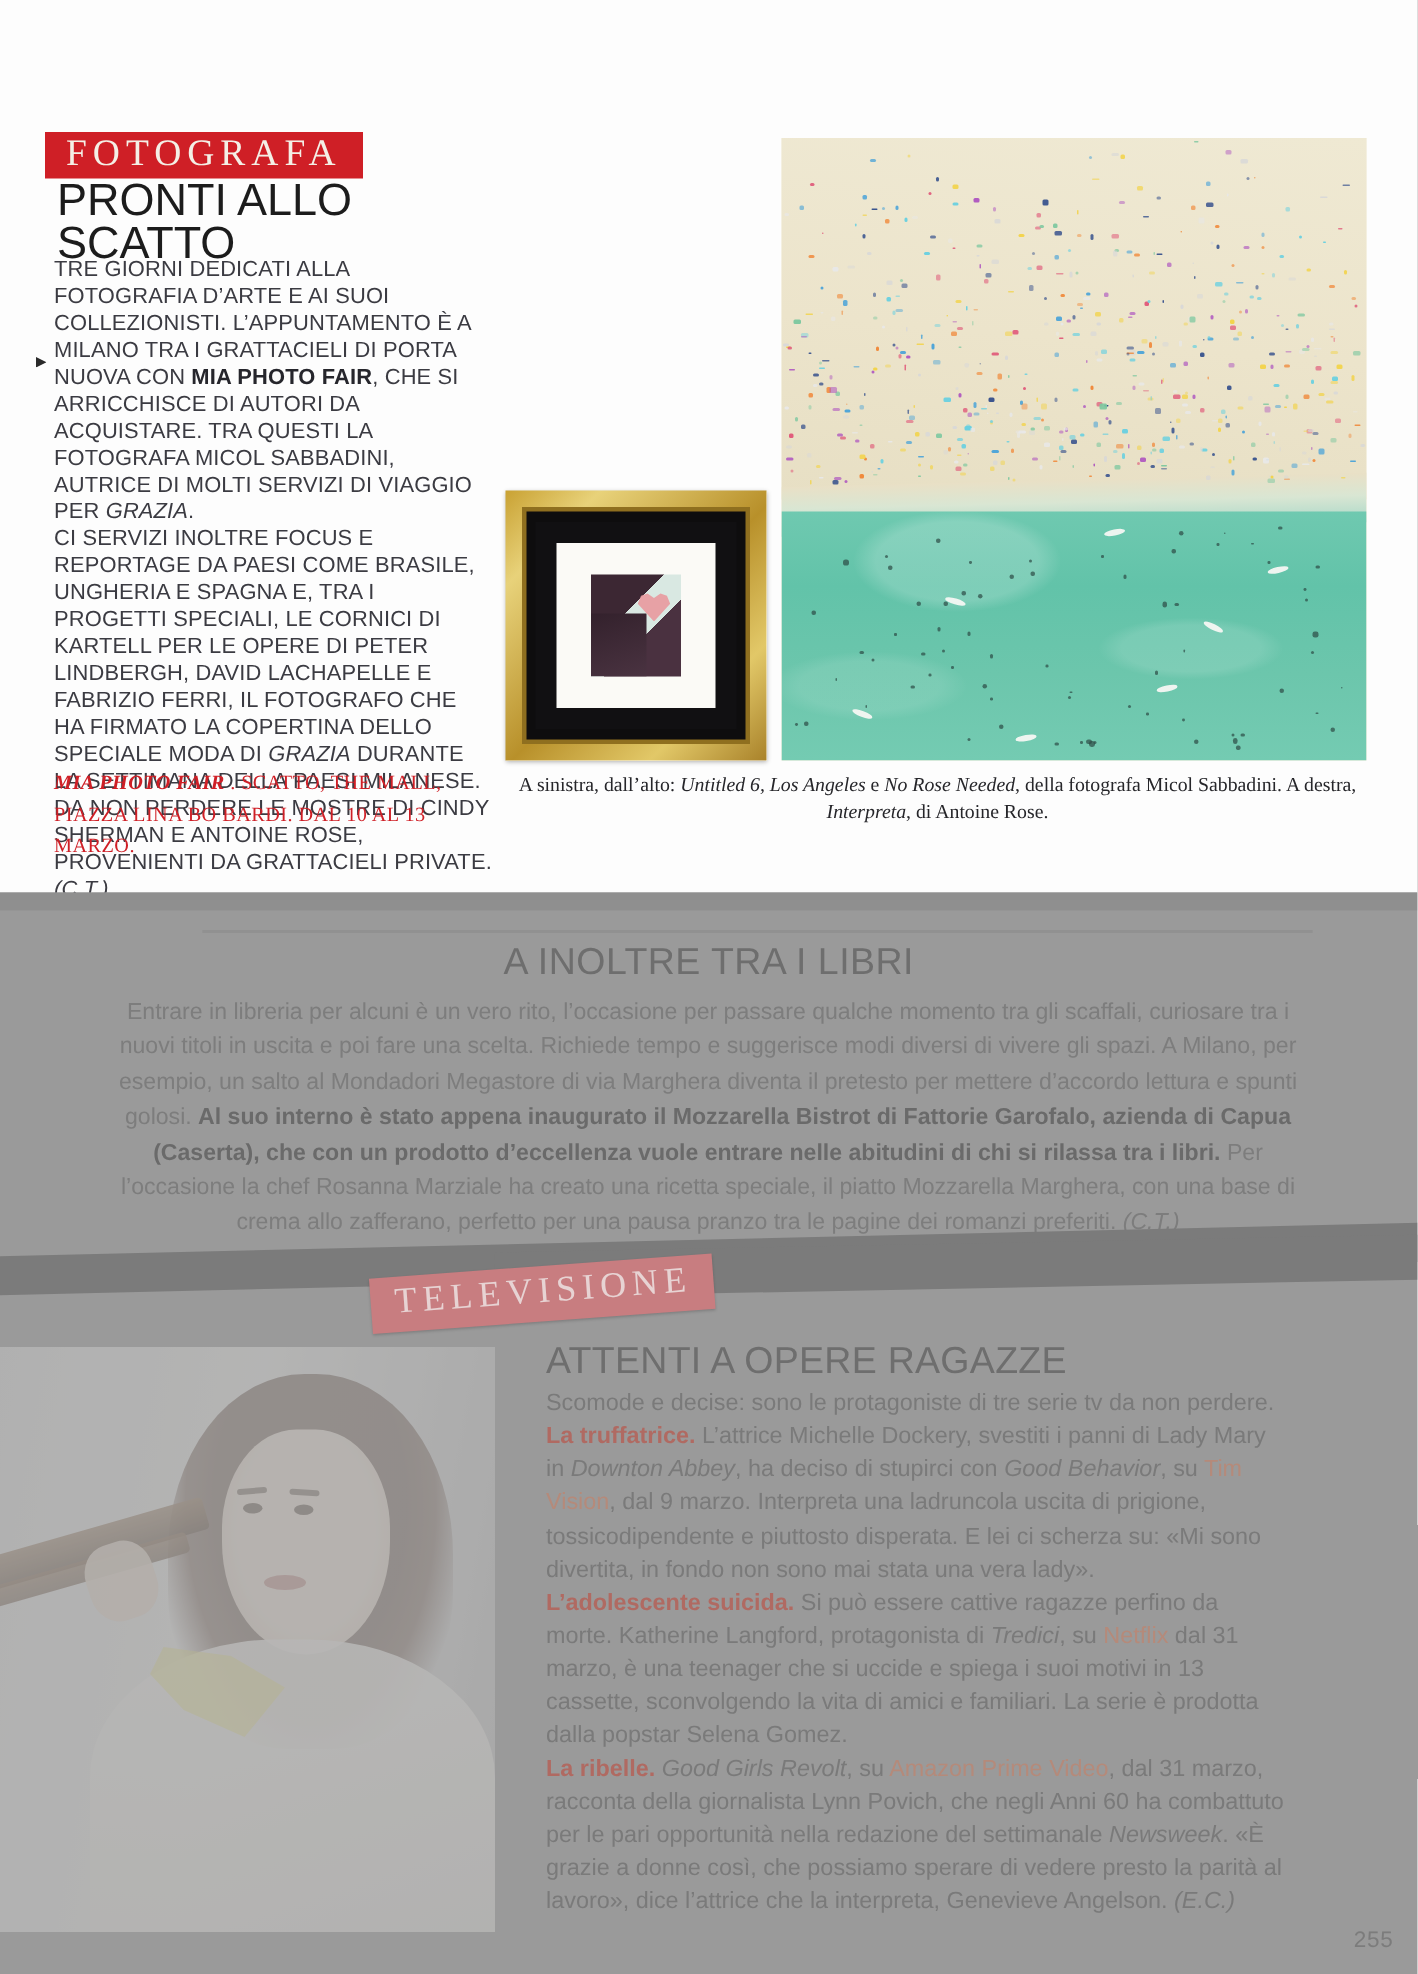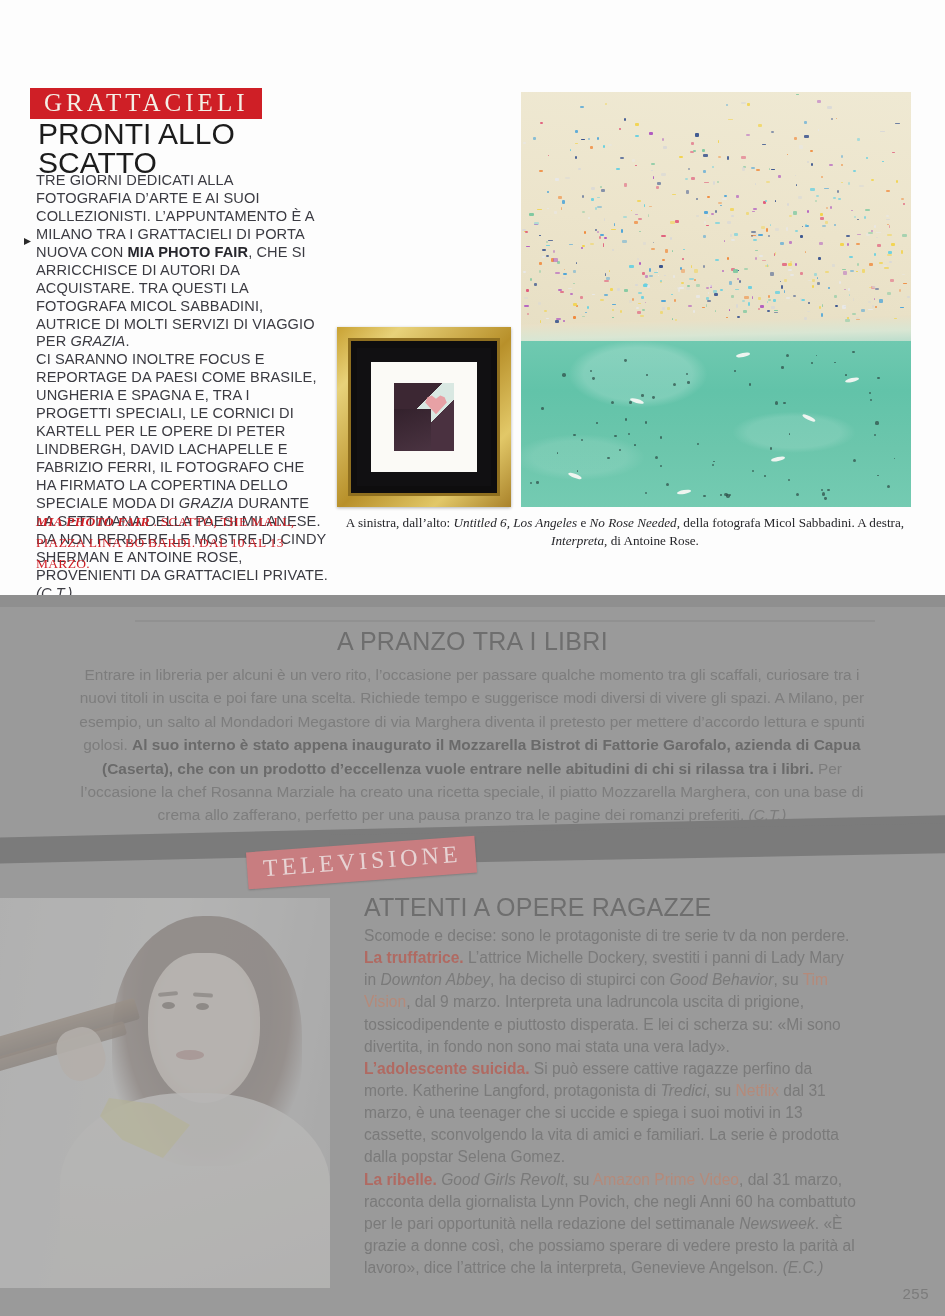--- a/index.html
+++ b/index.html
@@ -214,29 +214,29 @@
     font-size:15px;color:#7c7c7c;letter-spacing:.5px;
   }
 </style>
 </head>
 <body>
 
 <div class="page">
 
   <div class="section-photo">
 
-    <div class="kicker">GRATTACIELI</div>
+    <div class="kicker">FOTOGRAFA</div>
 
     <div class="headline">PRONTI ALLO SCATTO</div>
 
     <div class="bullet-mark"></div>
 
     <div class="body-caps">
       <p><span>TRE GIORNI DEDICATI ALLA FOTOGRAFIA D’ARTE E AI SUOI COLLEZIONISTI. L’APPUNTAMENTO È A MILANO TRA I GRATTACIELI DI PORTA NUOVA CON </span><span class="b">MIA PHOTO FAIR</span><span>, CHE SI ARRICCHISCE DI AUTORI DA ACQUISTARE. TRA QUESTI LA FOTOGRAFA MICOL SABBADINI, AUTRICE DI MOLTI SERVIZI DI VIAGGIO PER </span><span class="i">GRAZIA</span><span>.</span></p>
-      <p><span>CI SARANNO INOLTRE FOCUS E REPORTAGE DA PAESI COME BRASILE, UNGHERIA E SPAGNA E, TRA I PROGETTI SPECIALI, LE CORNICI DI KARTELL PER LE OPERE DI PETER LINDBERGH, DAVID LACHAPELLE E FABRIZIO FERRI, IL FOTOGRAFO CHE HA FIRMATO LA COPERTINA DELLO SPECIALE MODA DI </span><span class="i">GRAZIA</span><span> DURANTE LA SETTIMANA DELLA PAESI MILANESE.</span></p>
+      <p><span>CI SERVIZI INOLTRE FOCUS E REPORTAGE DA PAESI COME BRASILE, UNGHERIA E SPAGNA E, TRA I PROGETTI SPECIALI, LE CORNICI DI KARTELL PER LE OPERE DI PETER LINDBERGH, DAVID LACHAPELLE E FABRIZIO FERRI, IL FOTOGRAFO CHE HA FIRMATO LA COPERTINA DELLO SPECIALE MODA DI </span><span class="i">GRAZIA</span><span> DURANTE LA SETTIMANA DELLA PAESI MILANESE.</span></p>
       <p><span>DA NON PERDERE LE MOSTRE DI CINDY SHERMAN E ANTOINE ROSE, PROVENIENTI DA GRATTACIELI PRIVATE. </span><span class="i">(C.T.)</span></p>
     </div>
 
     <div class="infoline">
       <span class="i">MIA PHOTO FAIR</span><span> . SCATTO, THE MALL,</span><br>
       <span>PIAZZA LINA BO BARDI. DAL 10 AL 13 MARZO.</span>
     </div>
 
 
     <div class="frame2">
@@ -856,21 +856,21 @@
 
     <div class="photo-caption">
       <span>A sinistra, dall’alto: </span><span class="i">Untitled 6, Los Angeles</span><span> e </span><span class="i">No Rose Needed</span><span>, della fotografa Micol Sabbadini. A destra, </span><span class="i">Interpreta</span><span>, di Antoine Rose.</span>
     </div>
   </div>
 
   <div class="section-gray">
     <div class="gray-band-top"></div>
     <div class="gray-hair"></div>
 
-    <div class="milano-title">A PRANZO TRA I LIBRI</div>
+    <div class="milano-title">A INOLTRE TRA I LIBRI</div>
 
     <div class="milano-body">
       <span>Entrare in libreria per alcuni è un vero rito, l’occasione per passare qualche momento tra gli scaffali, curiosare tra i nuovi titoli in uscita e poi fare una scelta. Richiede tempo e suggerisce modi diversi di vivere gli spazi. A Milano, per esempio, un salto al Mondadori Megastore di via Marghera diventa il pretesto per mettere d’accordo lettura e spunti golosi. </span><span class="b">Al suo interno è stato appena inaugurato il Mozzarella Bistrot di Fattorie Garofalo, azienda di Capua (Caserta), che con un prodotto d’eccellenza vuole entrare nelle abitudini di chi si rilassa tra i libri.</span><span> Per l’occasione la chef Rosanna Marziale ha creato una ricetta speciale, il piatto Mozzarella Marghera, con una base di crema allo zafferano, perfetto per una pausa pranzo tra le pagine dei romanzi preferiti. </span><span class="i">(C.T.)</span>
     </div>
 
     <div class="diagonal"></div>
     <div class="diagonal2"></div>
 
     <div class="label-tv">TELEVISIONE</div>
 

